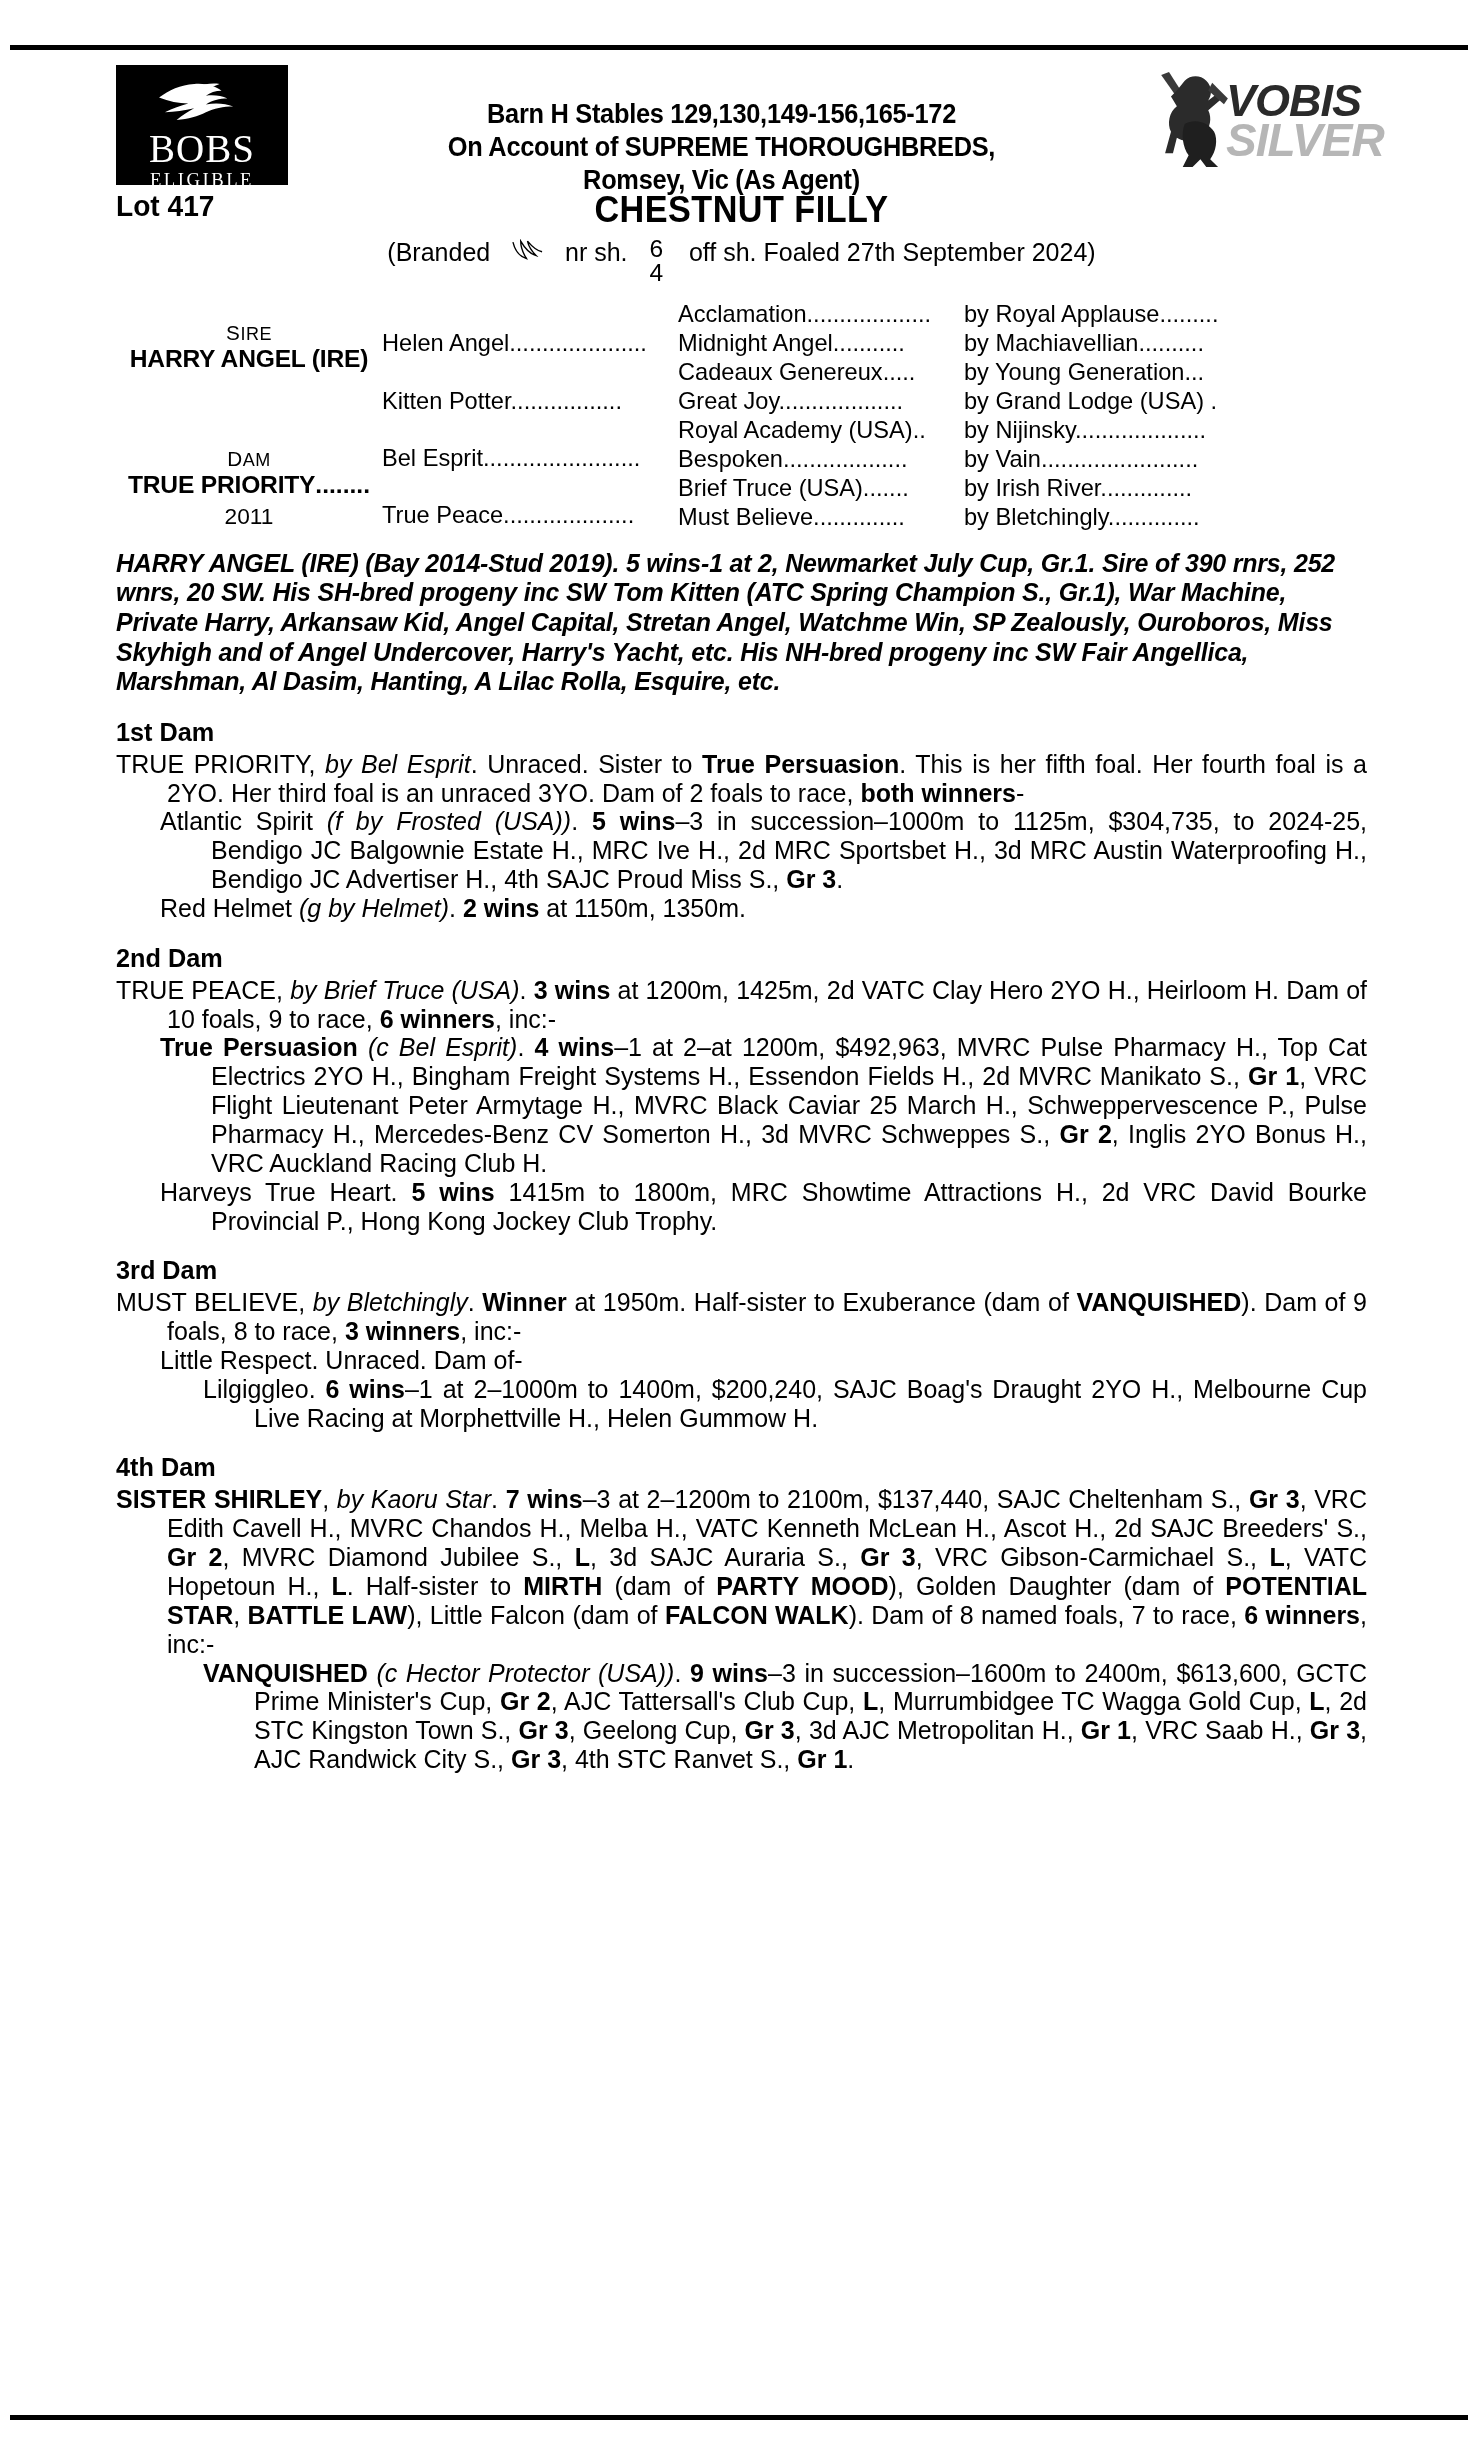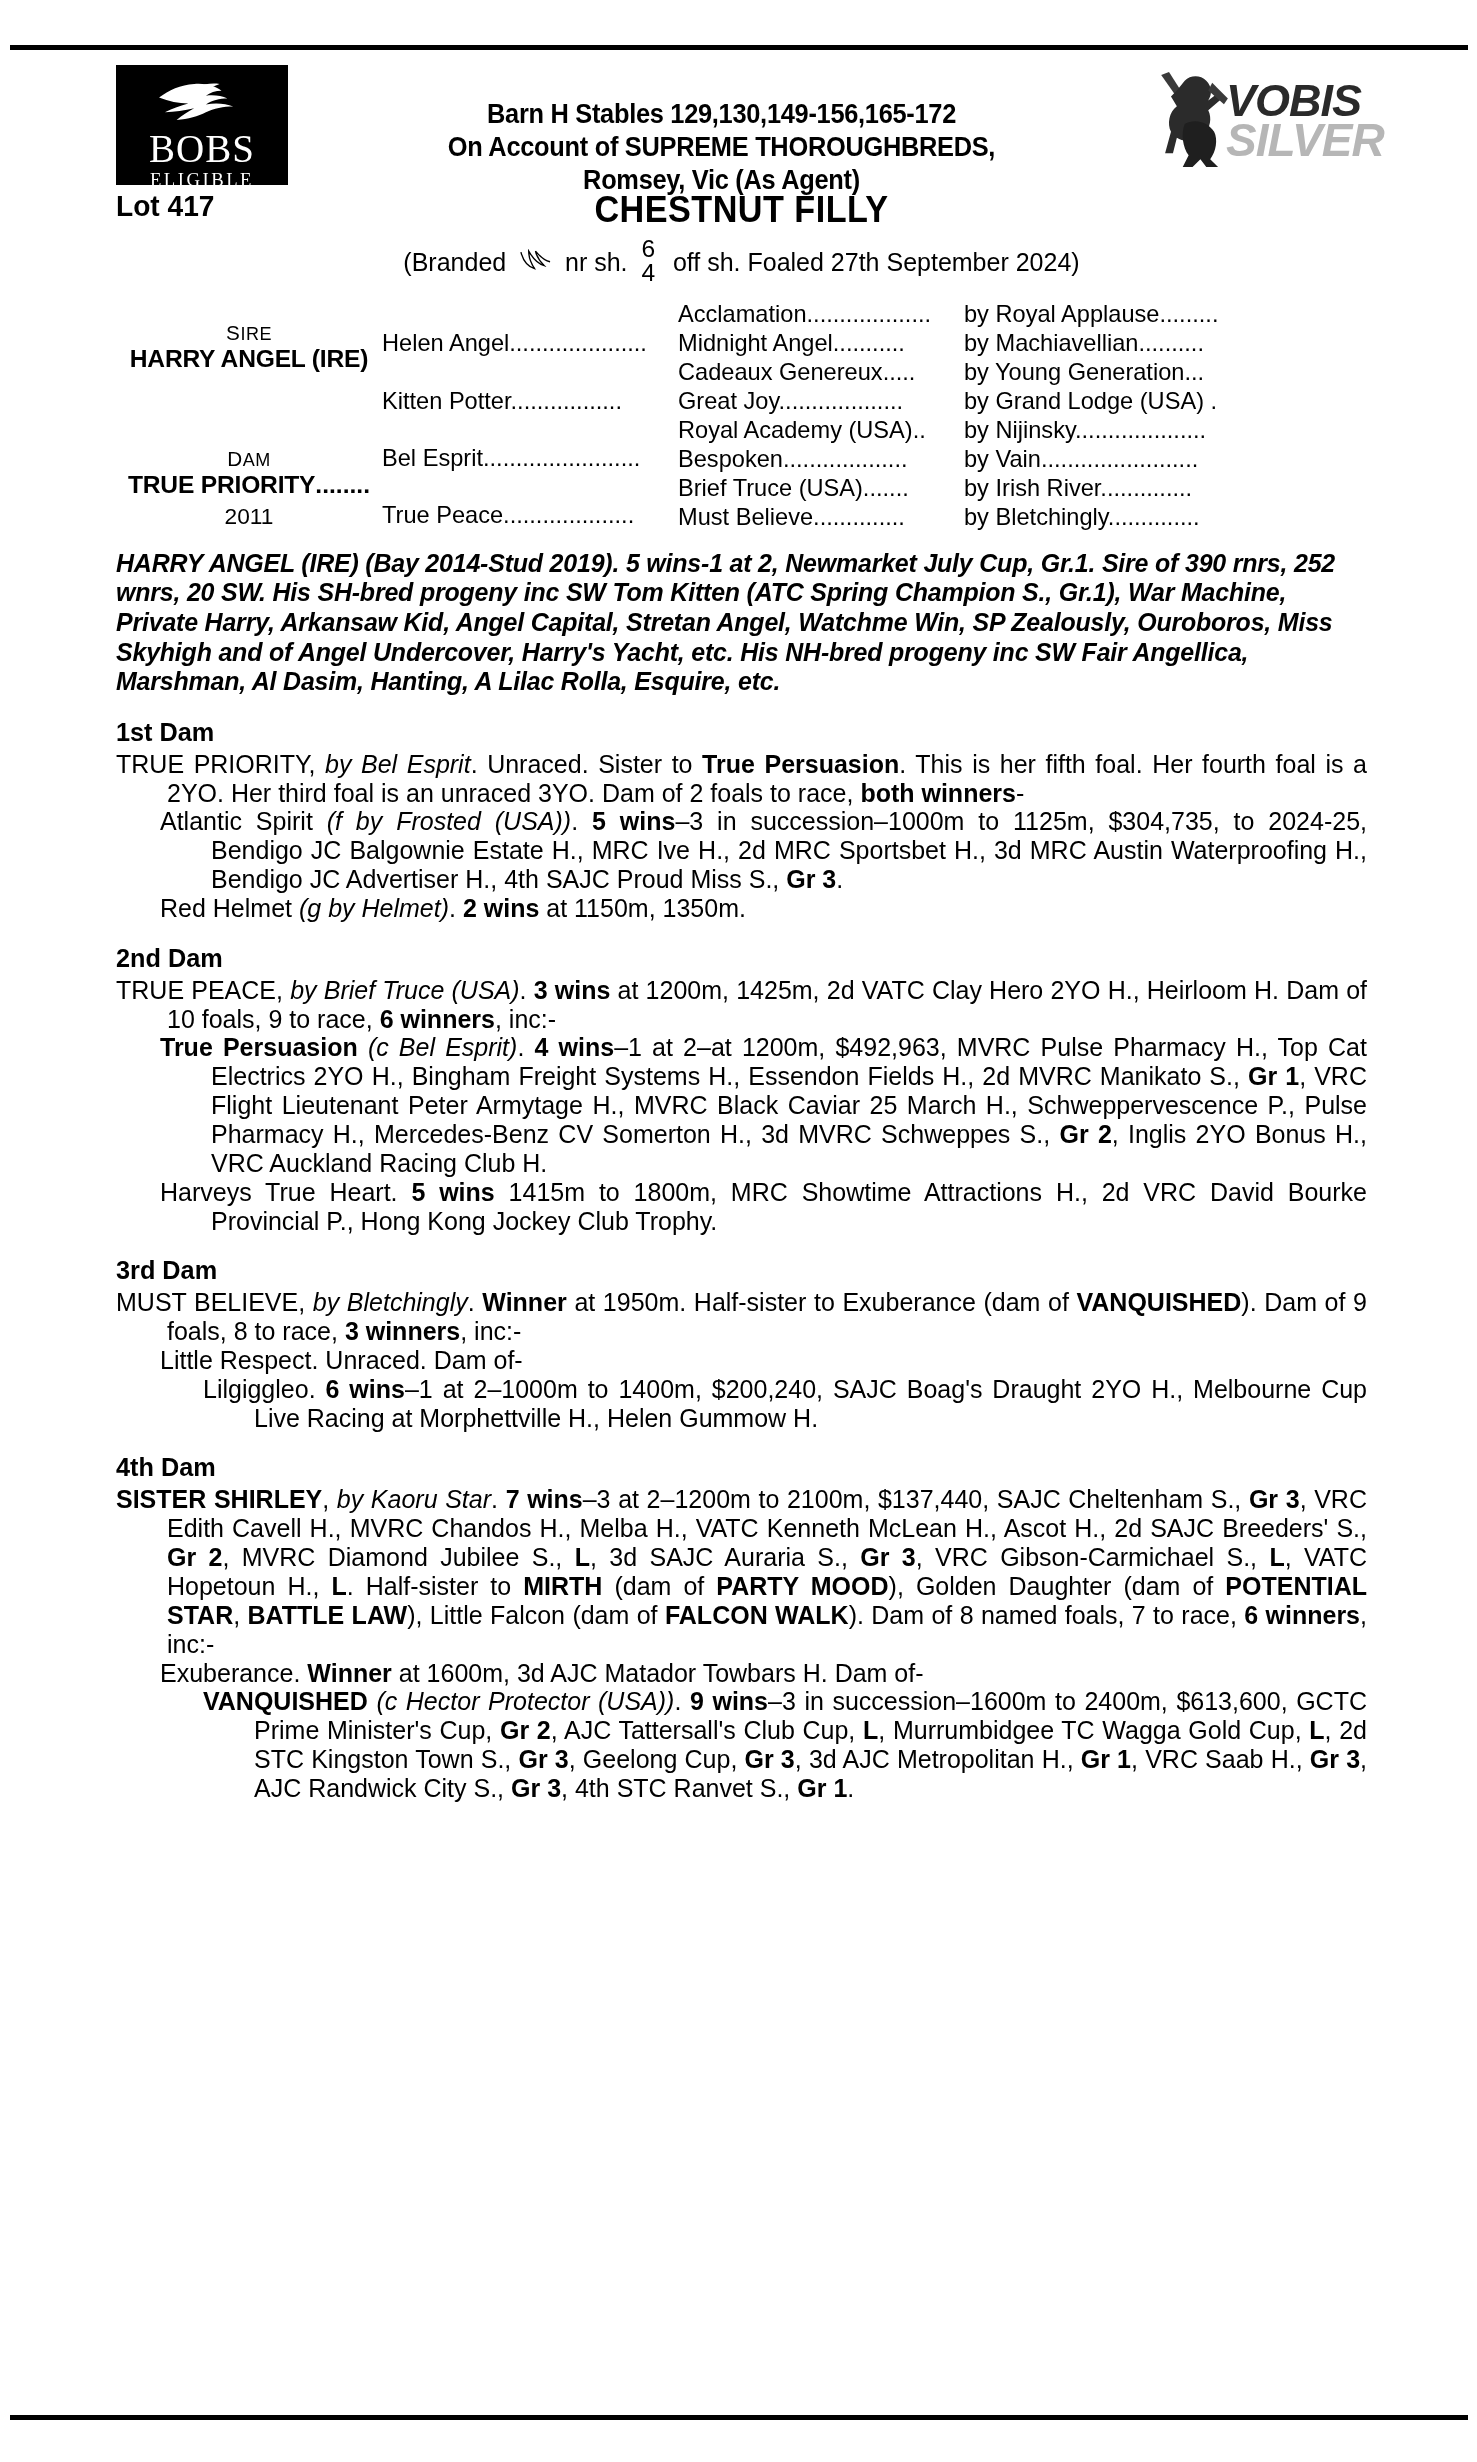--- a/index.html
+++ b/index.html
@@ -134,23 +134,23 @@
     font-weight: bold;
     font-size: 36px;
     letter-spacing: 0.5px;
     transform: scaleX(0.95);
   }
   .branded {
     text-align: center;
     font-size: 25px;
     margin-top: 3.9px;
     display: flex;
-    align-items: center;
+    align-items: flex-start;
     justify-content: center;
-    gap: 4px;
+    gap: 12px;
     white-space: nowrap;
   }
   .brand-glyph { margin: 0 8.9px; display: inline-block; }
   .frac {
     display: inline-flex;
     flex-direction: column;
     align-items: center;
     line-height: 1.0;
     font-size: 24.6px;
     margin: 0 13.8px 0 9.9px;
@@ -373,18 +373,17 @@
     <p class="rec ind2"><b><b>True Persuasion</b></b> <i>(c Bel Esprit)</i>. <b>4 wins</b>–1 at 2–at 1200m, $492,963, MVRC Pulse Pharmacy H., Top Cat Electrics 2YO H., Bingham Freight Systems H., Essendon Fields H., 2d MVRC Manikato S., <b>Gr 1</b>, VRC Flight Lieutenant Peter Armytage H., MVRC Black Caviar 25 March H., Schweppervescence P., Pulse Pharmacy H., Mercedes-Benz CV Somerton H., 3d MVRC Schweppes S., <b>Gr 2</b>, Inglis 2YO Bonus H., VRC Auckland Racing Club H.</p>
     <p class="rec ind2">Harveys True Heart. <b>5 wins</b> 1415m to 1800m, MRC Showtime Attractions H., 2d VRC David Bourke Provincial P., Hong Kong Jockey Club Trophy.</p>
 
     <div class="dam-head">3rd Dam</div>
     <p class="rec ind1">MUST BELIEVE, <i>by Bletchingly</i>. <b>Winner</b> at 1950m. Half-sister to Exuberance (dam of <b>VANQUISHED</b>). Dam of 9 foals, 8 to race, <b>3 winners</b>, inc:-</p>
     <p class="rec ind2 nojust">Little Respect. Unraced. Dam of-</p>
     <p class="rec ind3">Lilgiggleo. <b>6 wins</b>–1 at 2–1000m to 1400m, $200,240, SAJC Boag's Draught 2YO H., Melbourne Cup Live Racing at Morphettville H., Helen Gummow H.</p>
 
     <div class="dam-head">4th Dam</div>
     <p class="rec ind1"><b>SISTER SHIRLEY</b>, <i>by Kaoru Star</i>. <b>7 wins</b>–3 at 2–1200m to 2100m, $137,440, SAJC Cheltenham S., <b>Gr 3</b>, VRC Edith Cavell H., MVRC Chandos H., Melba H., VATC Kenneth McLean H., Ascot H., 2d SAJC Breeders' S., <b>Gr 2</b>, MVRC Diamond Jubilee S., <b>L</b>, 3d SAJC Auraria S., <b>Gr 3</b>, VRC Gibson-Carmichael S., <b>L</b>, VATC Hopetoun H., <b>L</b>. Half-sister to <b>MIRTH</b> (dam of <b>PARTY MOOD</b>), Golden Daughter (dam of <b>POTENTIAL STAR</b>, <b>BATTLE LAW</b>), Little Falcon (dam of <b>FALCON WALK</b>). Dam of 8 named foals, 7 to race, <b>6 winners</b>, inc:-</p>
-    <p class="rec ind2 nojust">Exuberance. <b>Winner</b> at 1600m, 3d AJC Matador Towbars H. Dam of-</p>
     <p class="rec ind3"><b>VANQUISHED</b> <i>(c Hector Protector (USA))</i>. <b>9 wins</b>–3 in succession–1600m to 2400m, $613,600, GCTC Prime Minister's Cup, <b>Gr 2</b>, AJC Tattersall's Club Cup, <b>L</b>, Murrumbidgee TC Wagga Gold Cup, <b>L</b>, 2d STC Kingston Town S., <b>Gr 3</b>, Geelong Cup, <b>Gr 3</b>, 3d AJC Metropolitan H., <b>Gr 1</b>, VRC Saab H., <b>Gr 3</b>, AJC Randwick City S., <b>Gr 3</b>, 4th STC Ranvet S., <b>Gr 1</b>.</p>
 
   </div>
 </div>
 
 
 </body></html>

